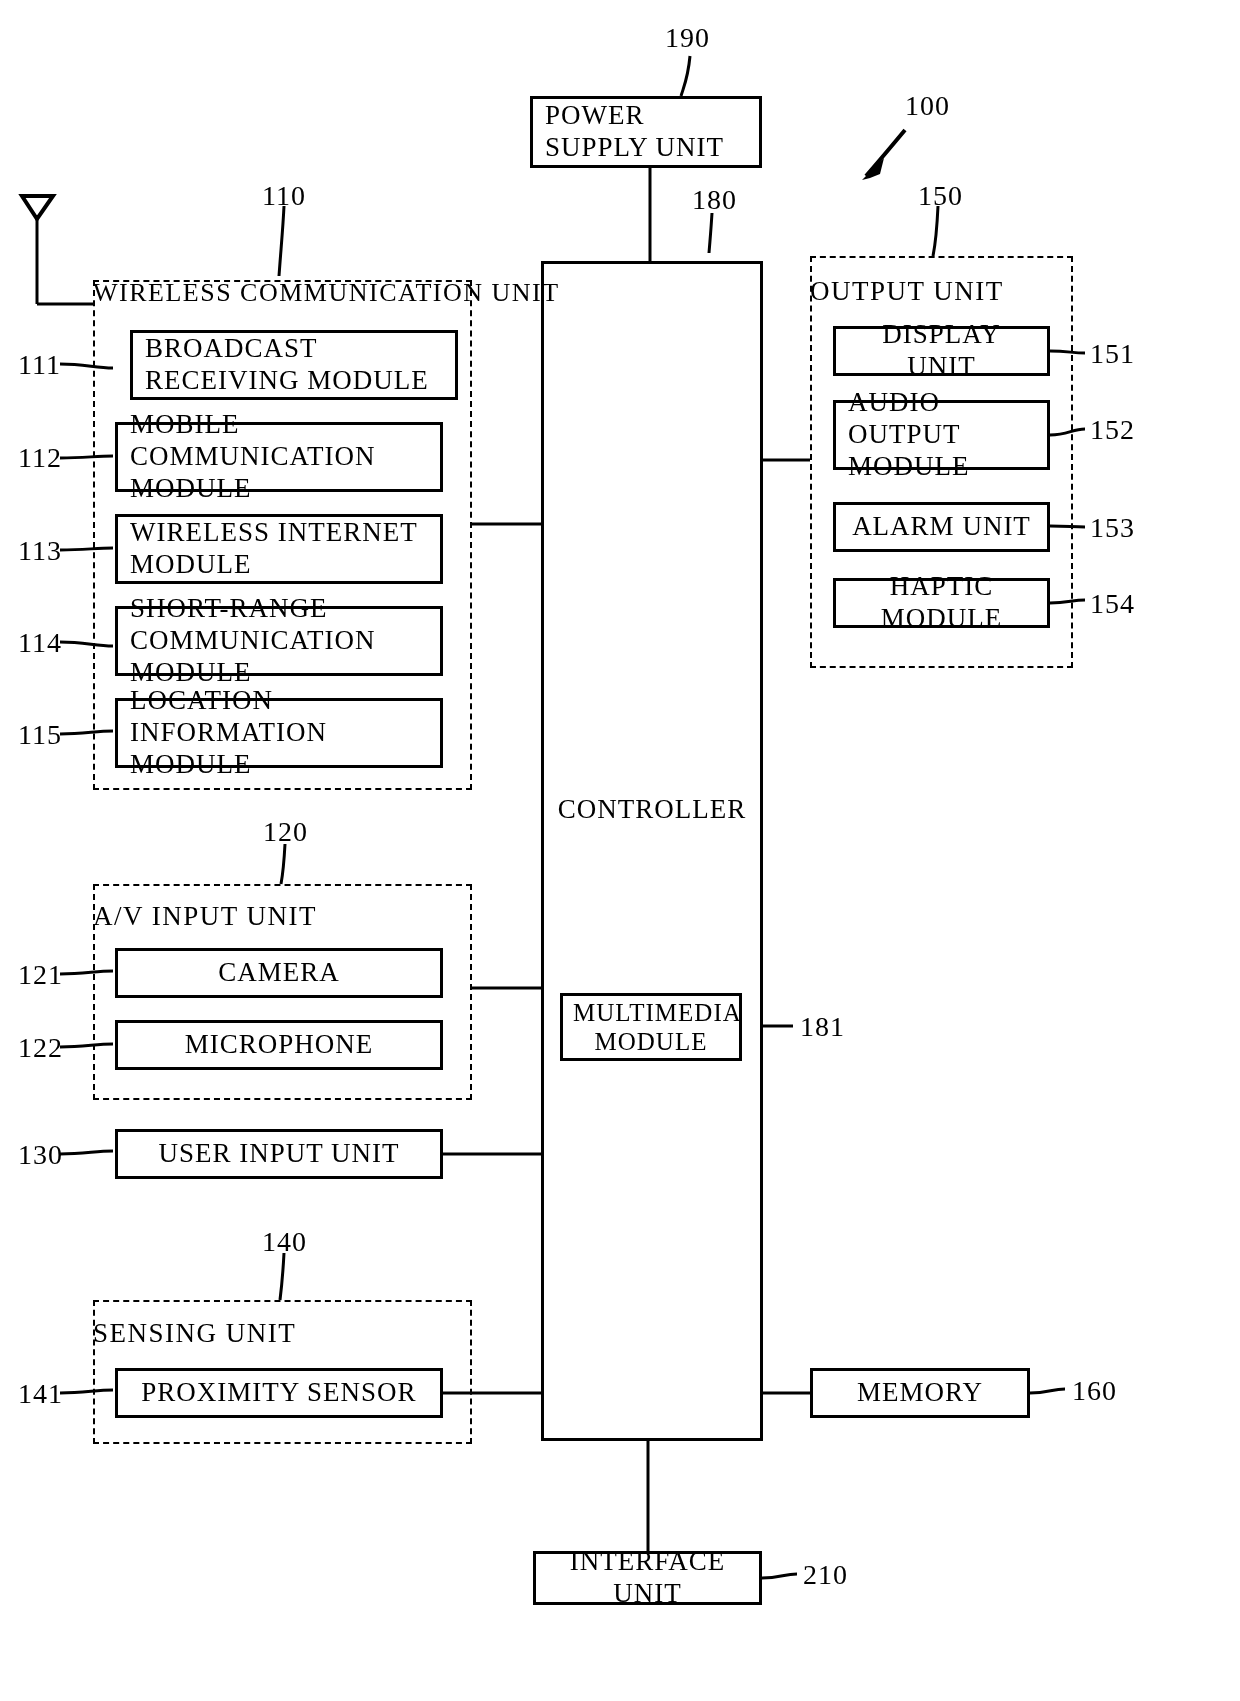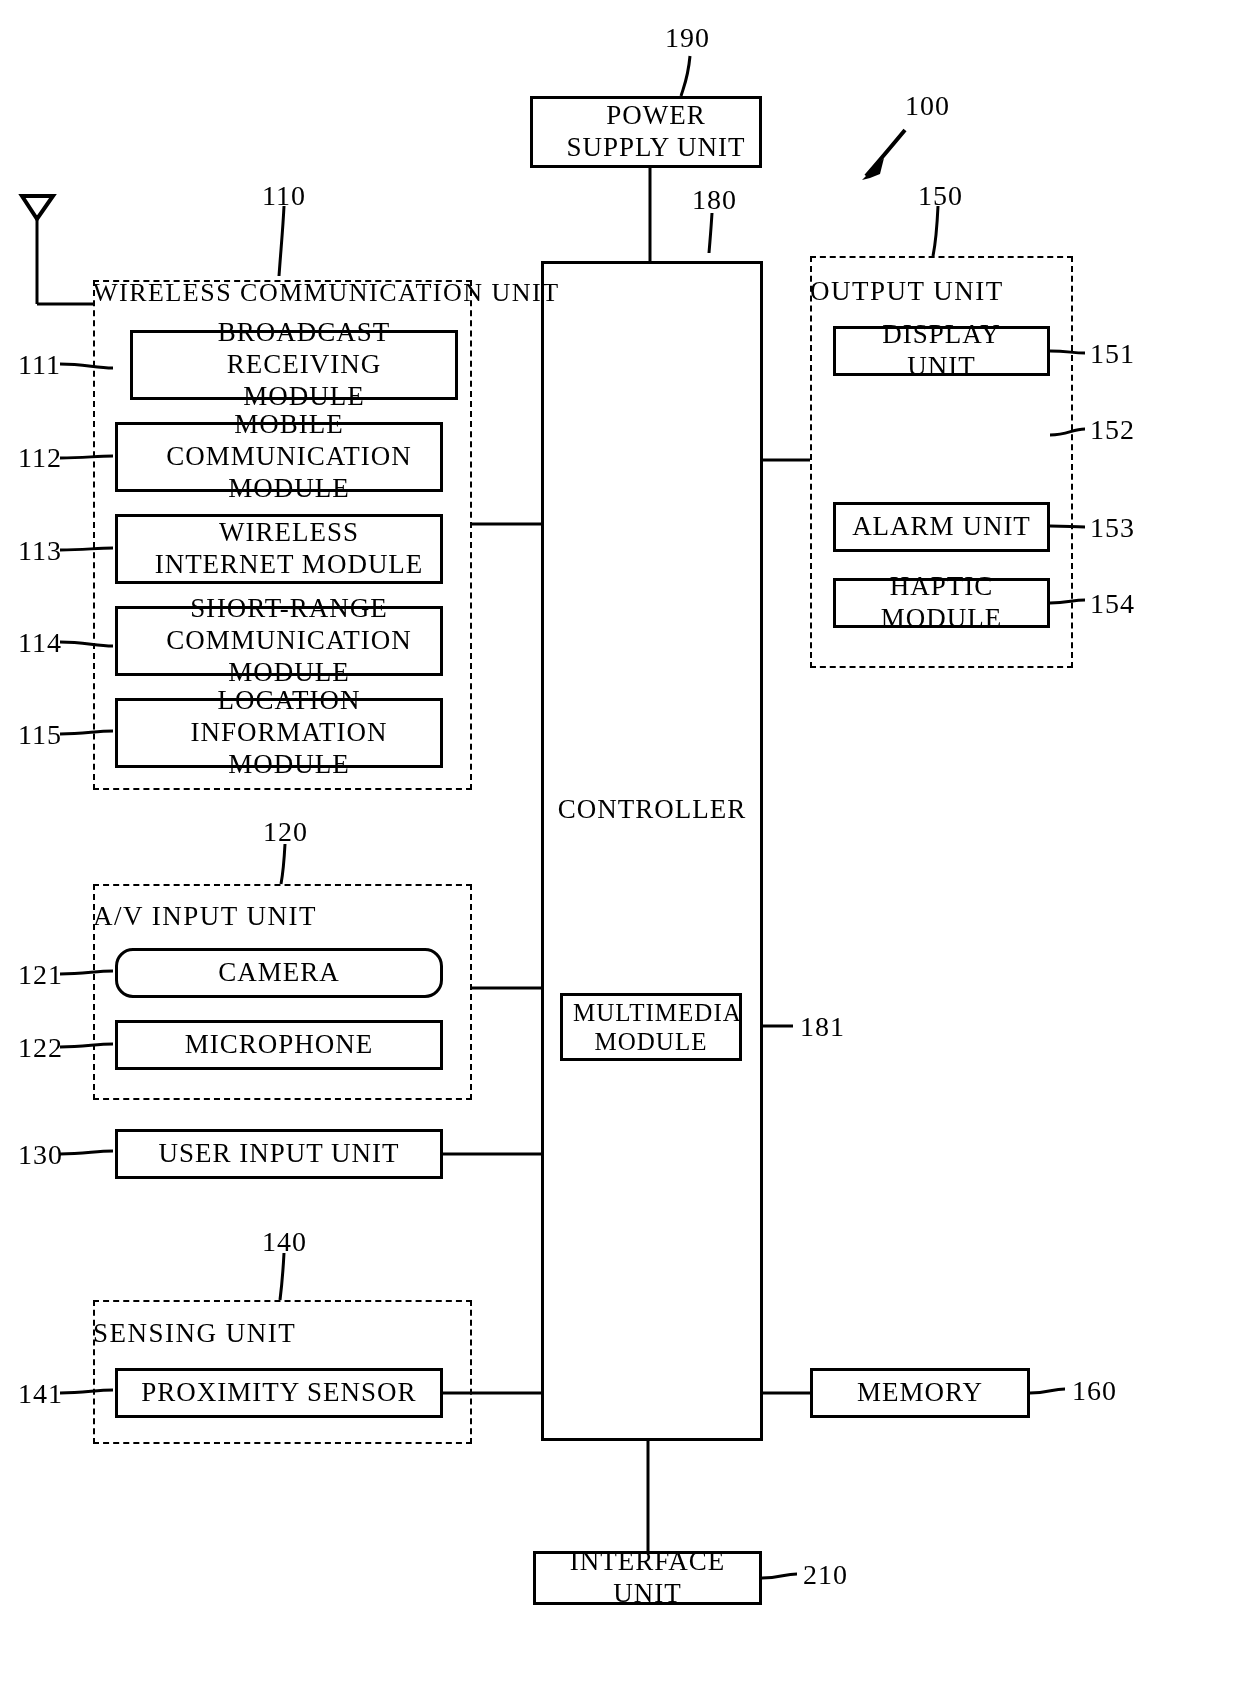--- a/index.html
+++ b/index.html
@@ -25,21 +25,21 @@
   }
   .grouptitle{
     position:absolute;font-size:27px;letter-spacing:1.5px;white-space:nowrap;
     text-align:left;
   }
 
   .boxtext{
     display:block;width:100%;padding:0 10px;box-sizing:border-box;
     font-size:27px;letter-spacing:1px;
   }
-  .boxtext.left{text-align:center;padding-left:30px;}
+  .boxtext.left{text-align:left;padding-left:12px;}
   svg.ov{position:absolute;left:0;top:0;width:1240px;height:1701px;overflow:visible;}
 </style>
 </head>
 <body>
 
 <div class="stage">
 
   <svg class="ov" viewBox="0 0 1240 1701">
 
     <path d="M690,48 C688,70 684,78 681,88" fill="none" stroke="#000" stroke-width="3"></path>
@@ -150,21 +150,21 @@
   <div class="solidbox" style="left:115px;top:598px;width:328px;height:70px;">
     <span class="boxtext left">SHORT-RANGE COMMUNICATION MODULE</span>
   </div>
   <div class="solidbox" style="left:115px;top:690px;width:328px;height:70px;">
     <span class="boxtext left">LOCATION INFORMATION MODULE</span>
   </div>
 
   <div class="dashbox" style="left:93px;top:876px;width:379px;height:216px;"></div>
   <div class="grouptitle" style="left:93px;top:893px;width:379px;">A/V INPUT UNIT</div>
 
-  <div class="solidbox" style="left:115px;top:940px;width:328px;height:50px;border-radius:18px;">
+  <div class="solidbox" style="left:115px;top:940px;width:328px;height:50px;">
     <span class="boxtext">CAMERA</span>
   </div>
   <div class="solidbox" style="left:115px;top:1012px;width:328px;height:50px;">
     <span class="boxtext">MICROPHONE</span>
   </div>
 
   <div class="solidbox" style="left:115px;top:1121px;width:328px;height:50px;">
     <span class="boxtext">USER INPUT UNIT</span>
   </div>
 
@@ -174,20 +174,23 @@
   <div class="solidbox" style="left:115px;top:1360px;width:328px;height:50px;">
     <span class="boxtext">PROXIMITY SENSOR</span>
   </div>
 
   <div class="dashbox" style="left:810px;top:248px;width:263px;height:412px;"></div>
   <div class="grouptitle" style="left:810px;top:268px;width:263px;">OUTPUT UNIT</div>
 
   <div class="solidbox" style="left:833px;top:318px;width:217px;height:50px;">
     <span class="boxtext">DISPLAY UNIT</span>
   </div>
+  <div class="solidbox" style="left:833px;top:392px;width:217px;height:70px;">
+    <span class="boxtext left">AUDIO OUTPUT MODULE</span>
+  </div>
   <div class="solidbox" style="left:833px;top:494px;width:217px;height:50px;">
     <span class="boxtext">ALARM UNIT</span>
   </div>
   <div class="solidbox" style="left:833px;top:570px;width:217px;height:50px;">
     <span class="boxtext">HAPTIC MODULE</span>
   </div>
 
   <div class="solidbox" style="left:810px;top:1360px;width:220px;height:50px;">
     <span class="boxtext">MEMORY</span>
   </div>

